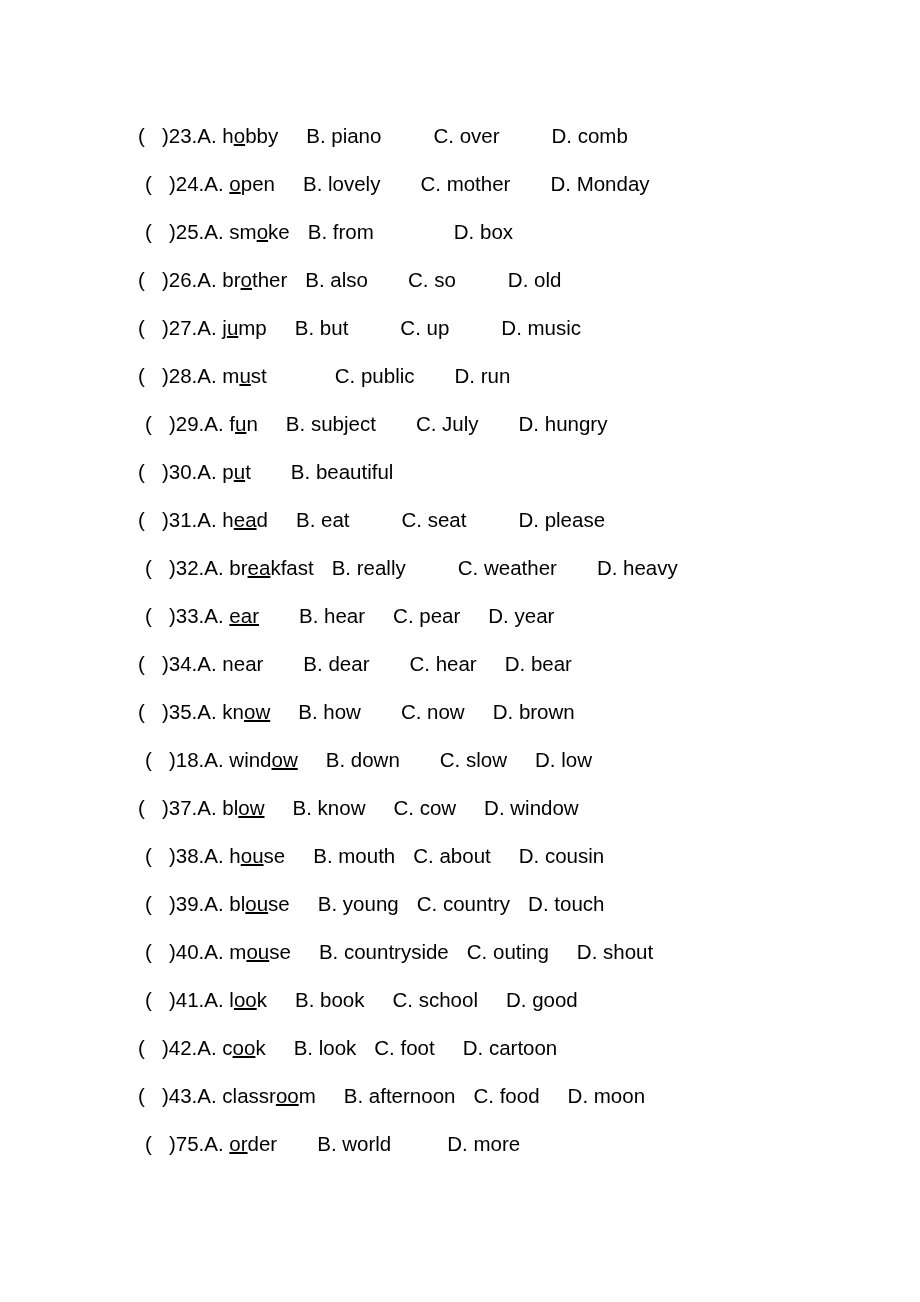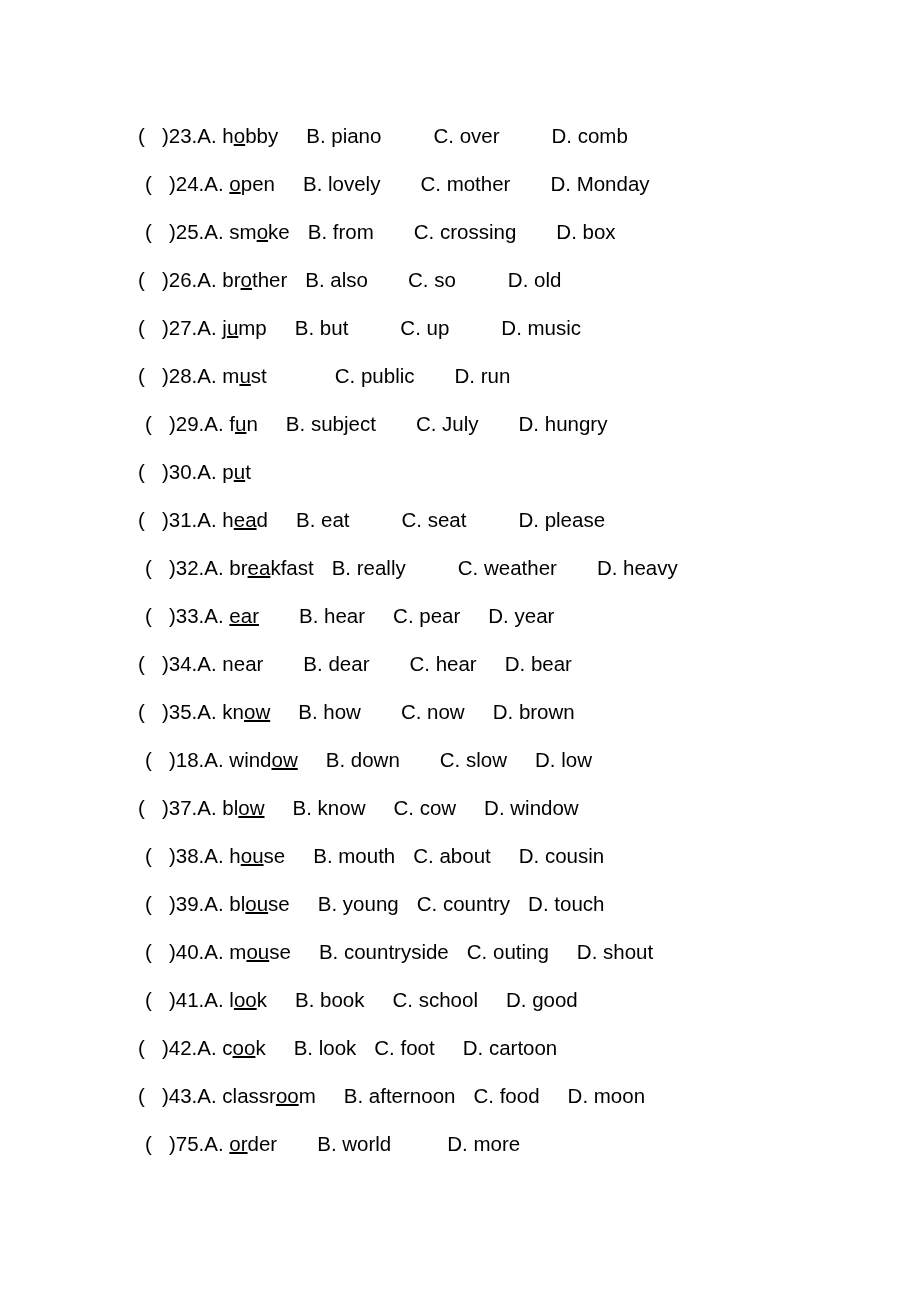--- a/index.html
+++ b/index.html
@@ -84,21 +84,20 @@
         <span class="opt">D.&nbsp;Monday</span>
       </div>
       <div class="question-row indent">
         <span class="q-bracket">(&nbsp;&nbsp;&nbsp;)</span>
         <span>25.</span>
         <span>A.&nbsp;</span>
         <span class="opt"><span>sm</span><span class="u">o</span><span>ke</span></span>
         <span class="sp-sm"></span>
         <span class="opt">B.&nbsp;from</span>
         <span class="sp-lg"></span>
-        <span class="opt">C.&nbsp;crossing</span>
         <span class="sp-lg"></span>
         <span class="opt">D.&nbsp;box</span>
       </div>
       <div class="question-row">
         <span class="q-bracket">(&nbsp;&nbsp;&nbsp;)</span>
         <span>26.</span>
         <span>A.&nbsp;</span>
         <span class="opt"><span>br</span><span class="u">o</span><span>ther</span></span>
         <span class="sp-sm"></span>
         <span class="opt">B.&nbsp;also</span>
@@ -141,20 +140,21 @@
         <span class="opt">C.&nbsp;July</span>
         <span class="sp-lg"></span>
         <span class="opt">D.&nbsp;hungry</span>
       </div>
       <div class="question-row">
         <span class="q-bracket">(&nbsp;&nbsp;&nbsp;)</span>
         <span>30.</span>
         <span>A.&nbsp;</span>
         <span class="opt"><span>p</span><span class="u">u</span><span>t</span></span>
         <span class="sp-lg"></span>
+        <span class="opt">B.&nbsp;beautiful</span>
         <span class="sp-lg"></span>
         <span class="sp-lg"></span>
       </div>
       <div class="question-row">
         <span class="q-bracket">(&nbsp;&nbsp;&nbsp;)</span>
         <span>31.</span>
         <span>A.&nbsp;</span>
         <span class="opt"><span>h</span><span class="u">ea</span><span>d</span></span>
         <span class="sp-md"></span>
         <span class="opt">B.&nbsp;eat</span>

